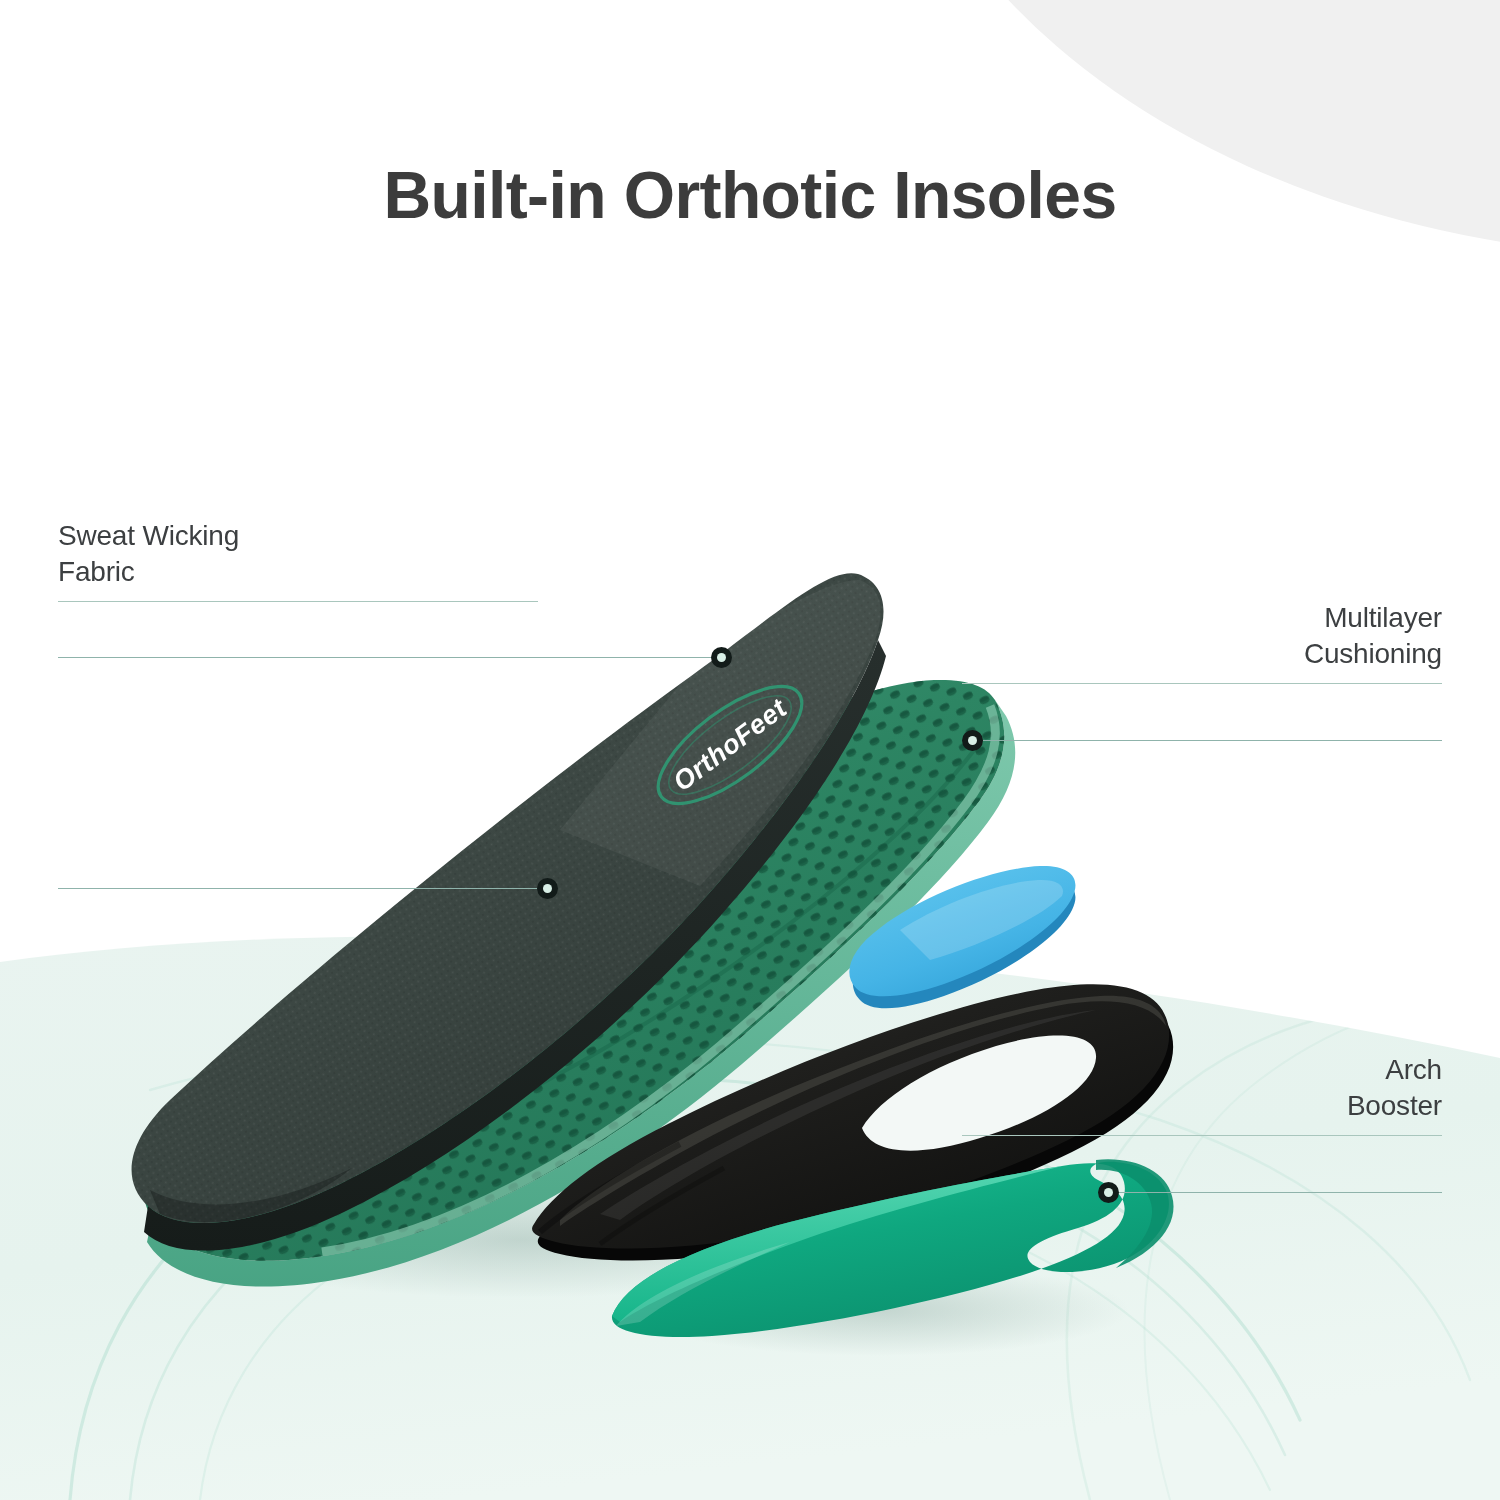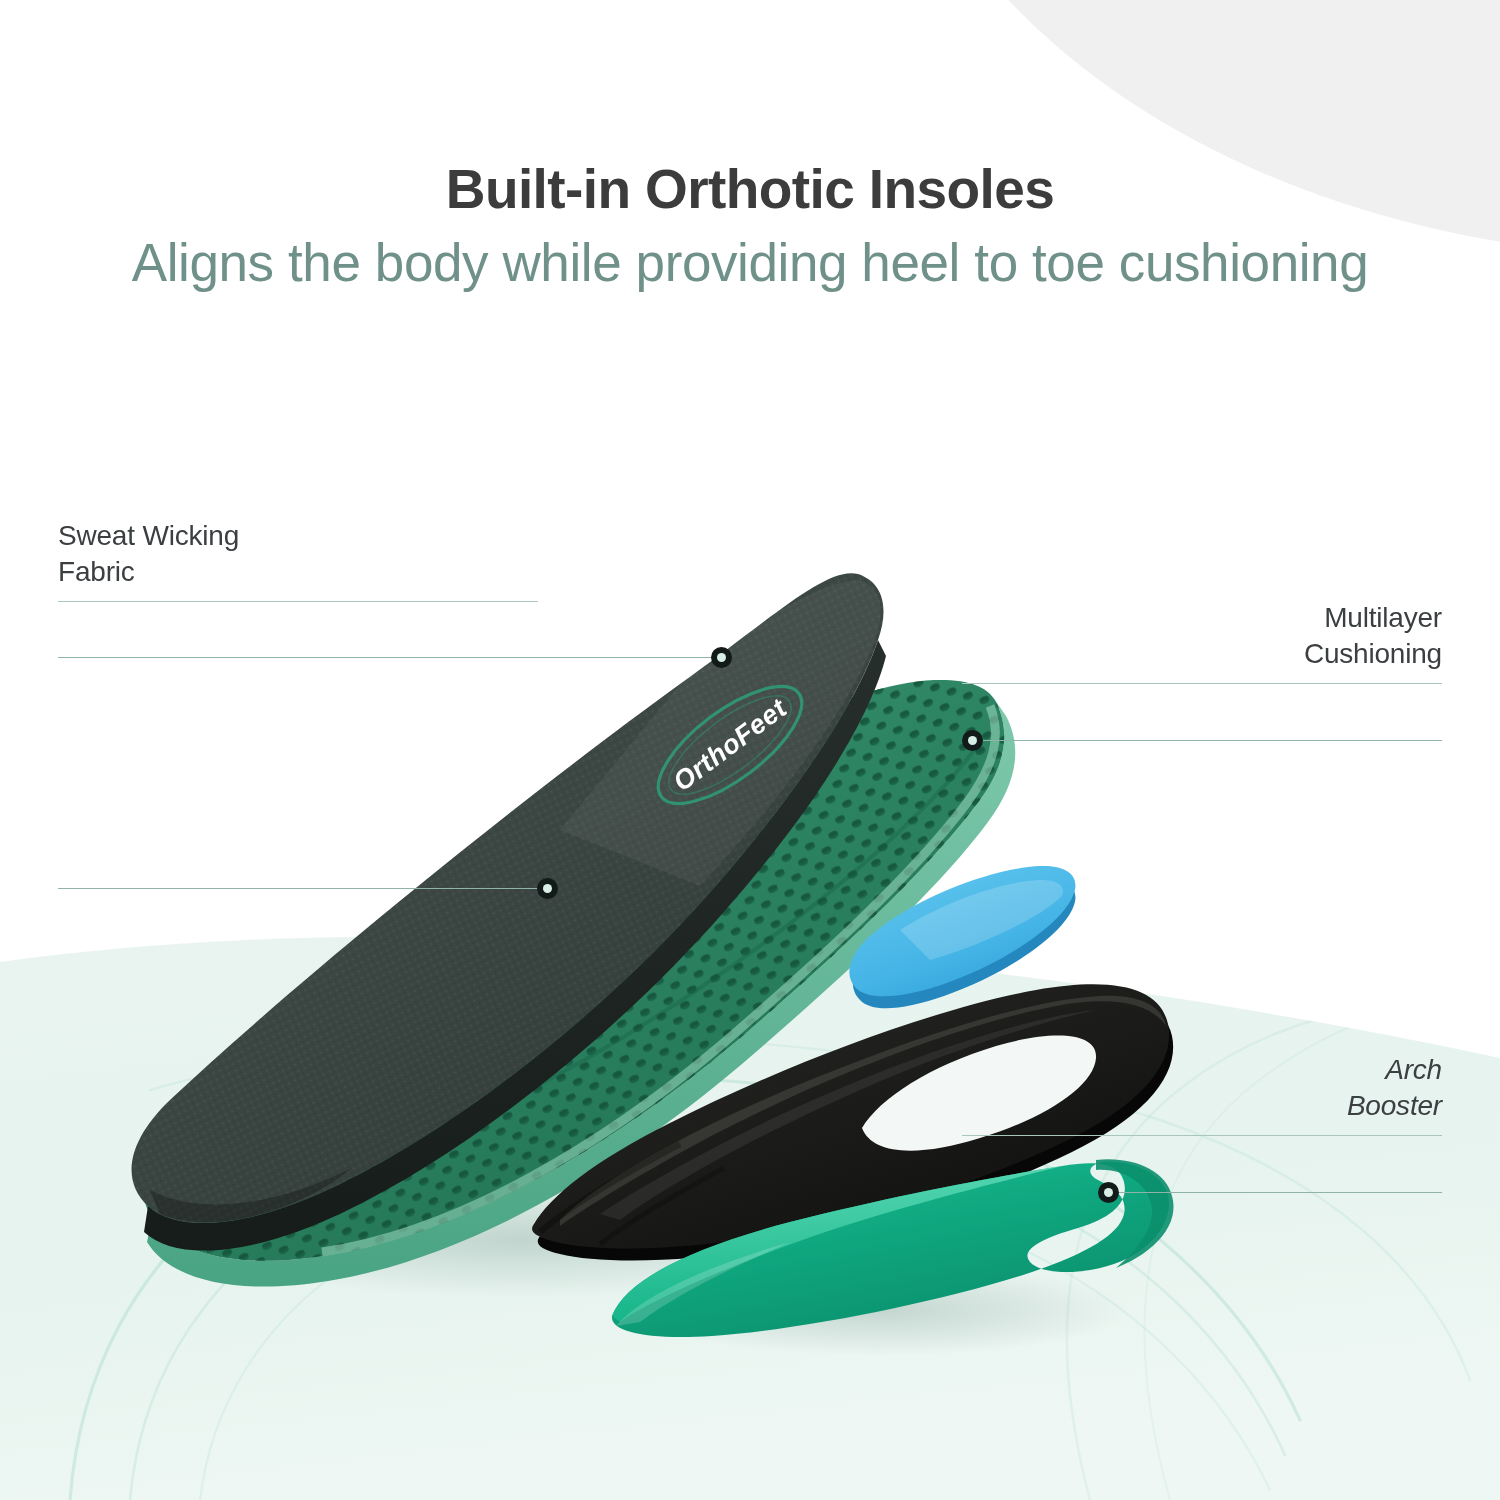--- a/index.html
+++ b/index.html
@@ -36,21 +36,21 @@
 
   
   .heading-block {
     position: absolute;
     left: 0; right: 0;
     top: 160px;
     text-align: center;
     z-index: 8;
   }
   .title {
-    font-size: 55px;
+    font-size: 66px;
     font-weight: 700;
     color: #3c3c3c;
     letter-spacing: -0.6px;
     line-height: 1.08;
     margin: 0 0 14px 0;
   }
   .subtitle {
     font-size: 53px;
     font-weight: 400;
     color: #6f9189;
@@ -392,21 +392,20 @@
                  C1142,1246 1158,1222 1150,1200
                  C1143,1180 1120,1168 1096,1170 Z" fill="#0b8f6d" opacity="0.9"></path>
         <path d="M616,1326 C640,1298 700,1268 790,1242
                  C740,1264 680,1292 640,1322 Z" fill="#ffffff" opacity="0.18"></path>
       </g>
     </svg>
   </div>
 
   <div class="heading-block">
     <h1 class="title">Built-in Orthotic Insoles</h1>
-    <p class="subtitle">Aligns the body while providing heel to toe cushioning</p>
   </div>
 
   <div class="callout left" style="left:58px; top:518px; width:480px;">
     <div class="lbl">Sweat Wicking
 Fabric</div>
     <div class="rule"></div>
   </div>
   <div class="leader" style="left:58px; top:657px; width:658px;"></div>
   <div class="dot" style="left:711px; top:647px;"></div>
 
@@ -414,21 +413,21 @@
   <div class="dot" style="left:537px; top:878px;"></div>
 
   <div class="callout right" style="right:58px; top:600px; width:480px;">
     <div class="lbl">Multilayer
 Cushioning</div>
     <div class="rule"></div>
   </div>
   <div class="leader" style="left:983px; top:740px; width:459px;"></div>
   <div class="dot" style="left:962px; top:730px;"></div>
 
-  <div class="callout right" style="right:58px; top:1052px; width:480px;font-style:italic;">
+  <div class="callout right" style="right:58px; top:1052px; width:480px;">
     <div class="lbl">Arch
 Booster</div>
     <div class="rule"></div>
   </div>
   <div class="leader" style="left:1118px; top:1192px; width:324px;"></div>
   <div class="dot" style="left:1098px; top:1182px;"></div>
 
 </div>
 
 </body></html>

